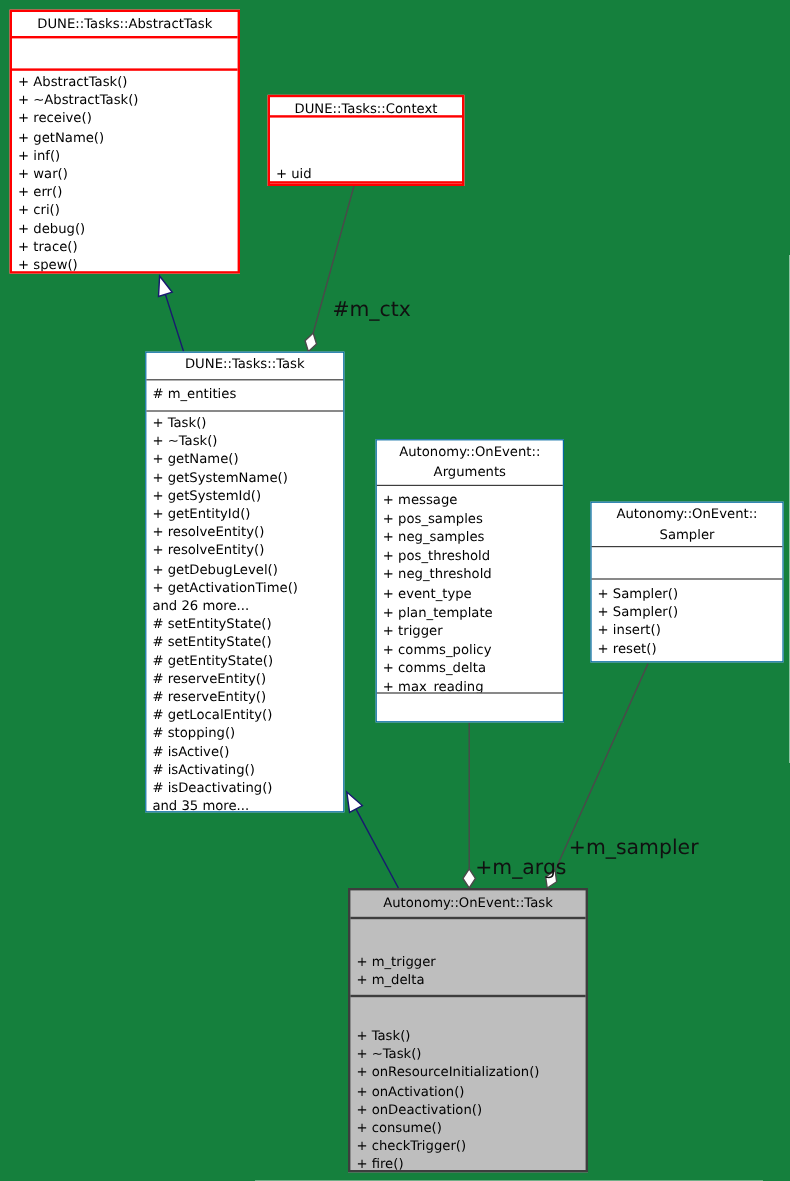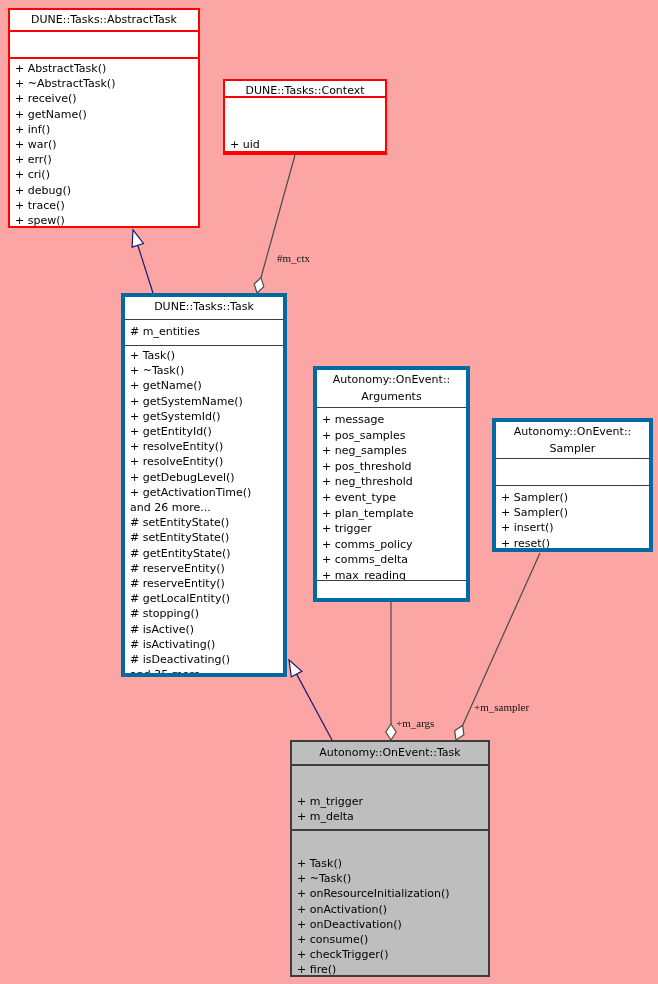--- a/index.html
+++ b/index.html
@@ -5,21 +5,21 @@
   html, body {
     margin: 0;
     padding: 0;
     background: #ffffff;
     font-family: "DejaVu Sans", "Liberation Sans", sans-serif;
   }
   .canvas {
     position: relative;
     width: 658px;
     height: 984px;
-    background: #fca5a5;
+    background: #15803d;
     overflow: hidden;
   }
   .edges-layer {
     position: absolute;
     left: 0;
     top: 0;
     width: 658px;
     height: 984px;
     pointer-events: none;
   }
@@ -31,21 +31,21 @@
     flex-direction: column;
     color: #000000;
   }
   .uml-box.red-box {
     border: 2px solid #ff0000;
   }
   .uml-box.red-box .sec-border {
     border-bottom: 2px solid #ff0000;
   }
   .uml-box.dark-box {
-    border: 4px solid #0369a1;
+    border: 1px solid #0369a1;
   }
   .uml-box.dark-box .sec-border {
     border-bottom: 1px solid #3d3d3d;
   }
   .uml-box.highlight-box {
     border: 2px solid #3d3d3d;
     background: #bebebe;
   }
   .uml-box.highlight-box .sec-border {
     border-bottom: 2px solid #3d3d3d;
@@ -82,25 +82,24 @@
     line-height: 16.5px;
   }
   .box-arguments .attrs .uml-row {
     line-height: 15.6px;
   }
   .pad-top {
     padding-top: 4px;
   }
   .edge-label {
     position: absolute;
-    font-size: 11px;
+    font-size: 17px;
     line-height: 13px;
     color: #111111;
     white-space: nowrap;
-    font-family: Liberation Serif, serif;
   }
   .edge-line-member {
     stroke: #4a4a4a;
     stroke-width: 1.2;
     fill: none;
   }
   .edge-line-inherit {
     stroke: #191970;
     stroke-width: 1.2;
     fill: none;

